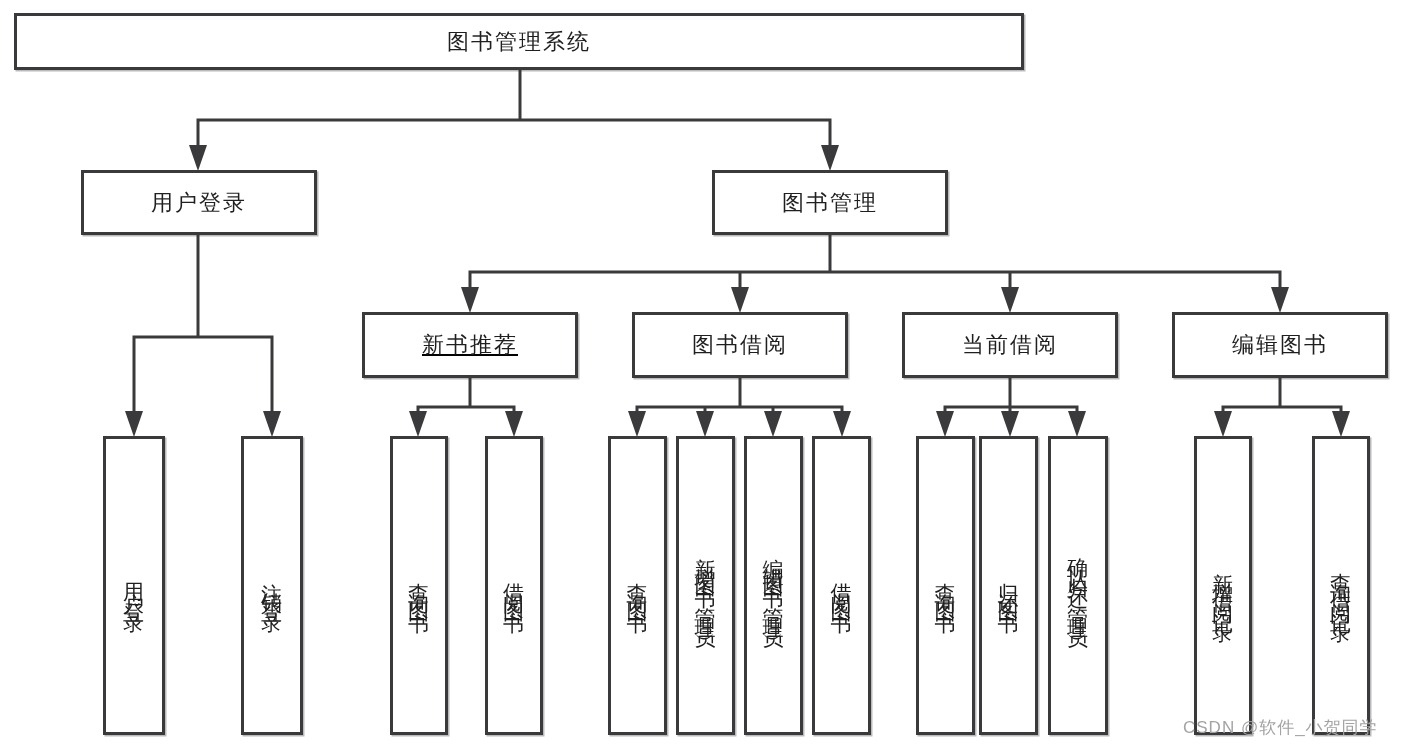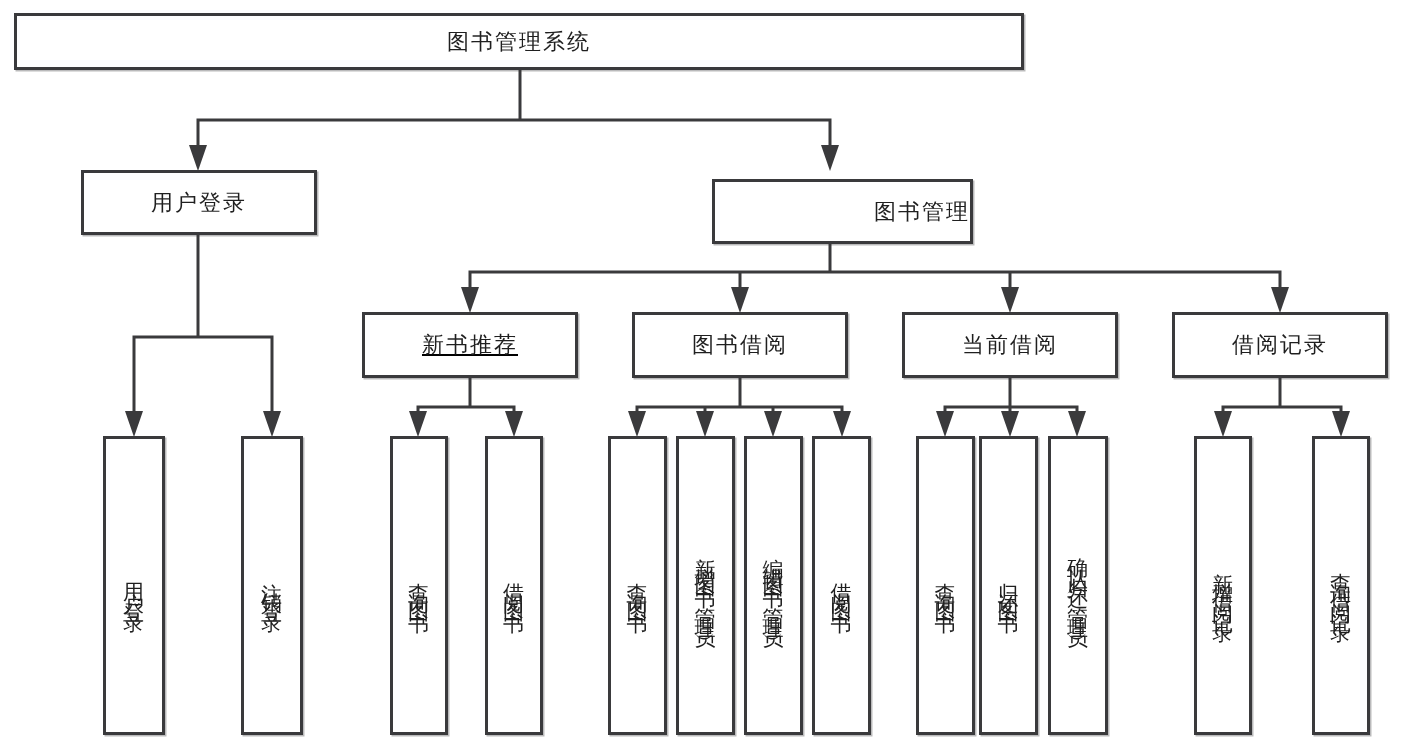--- a/index.html
+++ b/index.html
@@ -100,35 +100,35 @@
     <polygon points="1341,437 1332,411 1350,411" fill="#3a3a3c" stroke="none"></polygon>
   </svg>
 
   <div class="box" style="left:14px; top:13px; width:1010px; height:57px;">
     <span class="hlabel">图书管理系统</span>
   </div>
 
   <div class="box" style="left:81px; top:170px; width:236px; height:65px;">
     <span class="hlabel">用户登录</span>
   </div>
-  <div class="box" style="left:712px; top:179px; width:261px; height:65px;justify-content:flex-end;">
+  <div class="box" style="left:712px; top:170px; width:236px; height:65px;">
     <span class="hlabel">图书管理</span>
   </div>
 
   <div class="box" style="left:362px; top:312px; width:216px; height:66px;text-decoration:underline;">
     <span class="hlabel">新书推荐</span>
   </div>
   <div class="box" style="left:632px; top:312px; width:216px; height:66px;">
     <span class="hlabel">图书借阅</span>
   </div>
   <div class="box" style="left:902px; top:312px; width:216px; height:66px;">
     <span class="hlabel">当前借阅</span>
   </div>
   <div class="box" style="left:1172px; top:312px; width:216px; height:66px;">
-    <span class="hlabel">借阅记录</span>
+    <span class="hlabel">编辑图书</span>
   </div>
 
   <div class="box" style="left:103px; top:436px; width:62px; height:299px;">
     <span class="vlabel">用户登录</span>
   </div>
   <div class="box" style="left:241px; top:436px; width:62px; height:299px;">
     <span class="vlabel">注销登录</span>
   </div>
 
   <div class="box" style="left:390px; top:436px; width:58px; height:299px;">
@@ -161,14 +161,15 @@
     <span class="vlabel">确认归还（管理员）</span>
   </div>
 
   <div class="box" style="left:1194px; top:436px; width:58px; height:299px;">
     <span class="vlabel">新增借阅记录</span>
   </div>
   <div class="box" style="left:1312px; top:436px; width:58px; height:299px;">
     <span class="vlabel">查询借阅记录</span>
   </div>
 
+  <div class="watermark">CSDN @软件_小贺同学</div>
 
 </div>
 
 </body></html>

